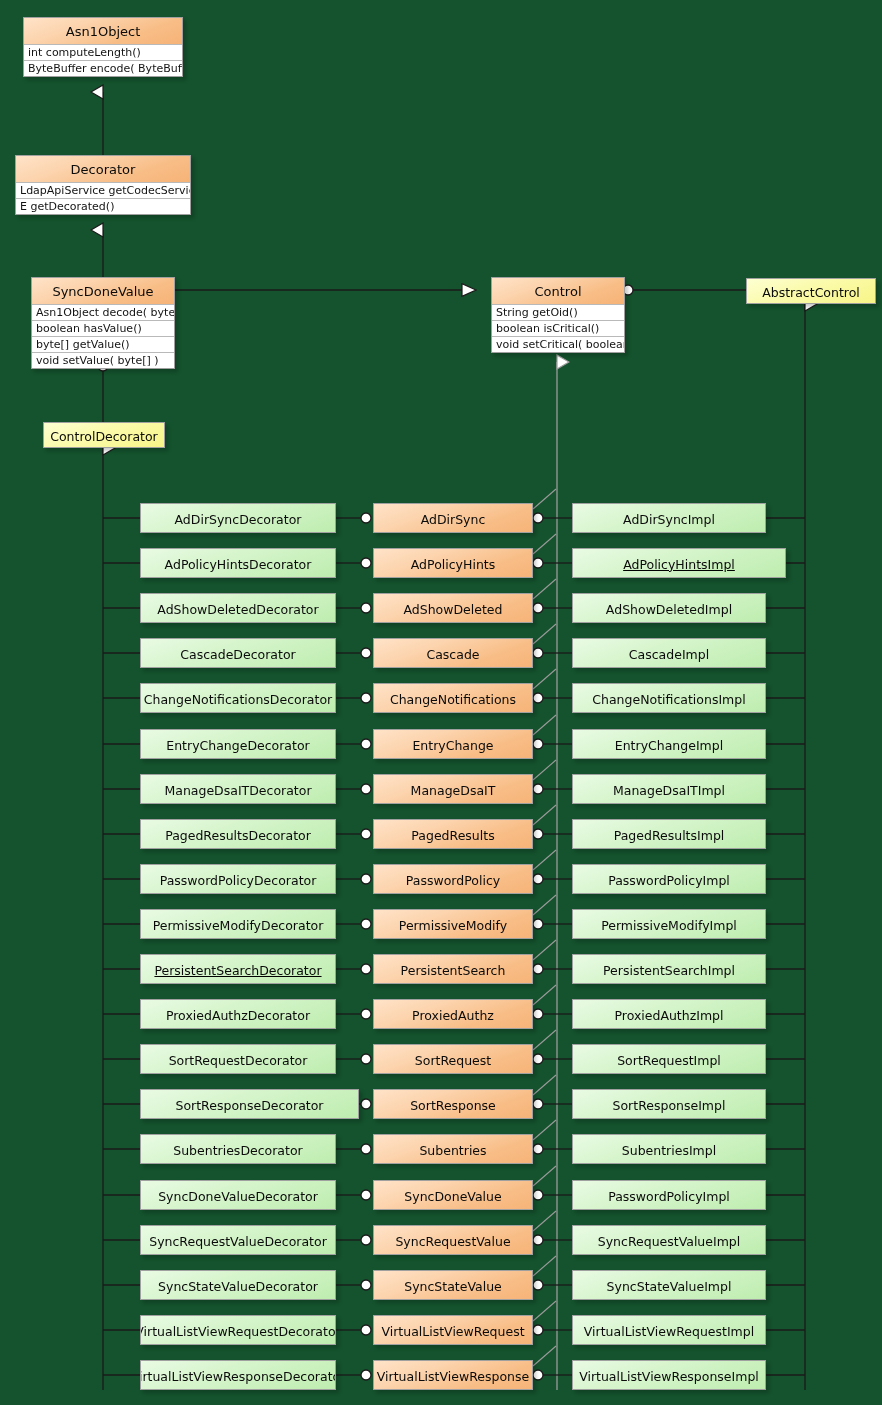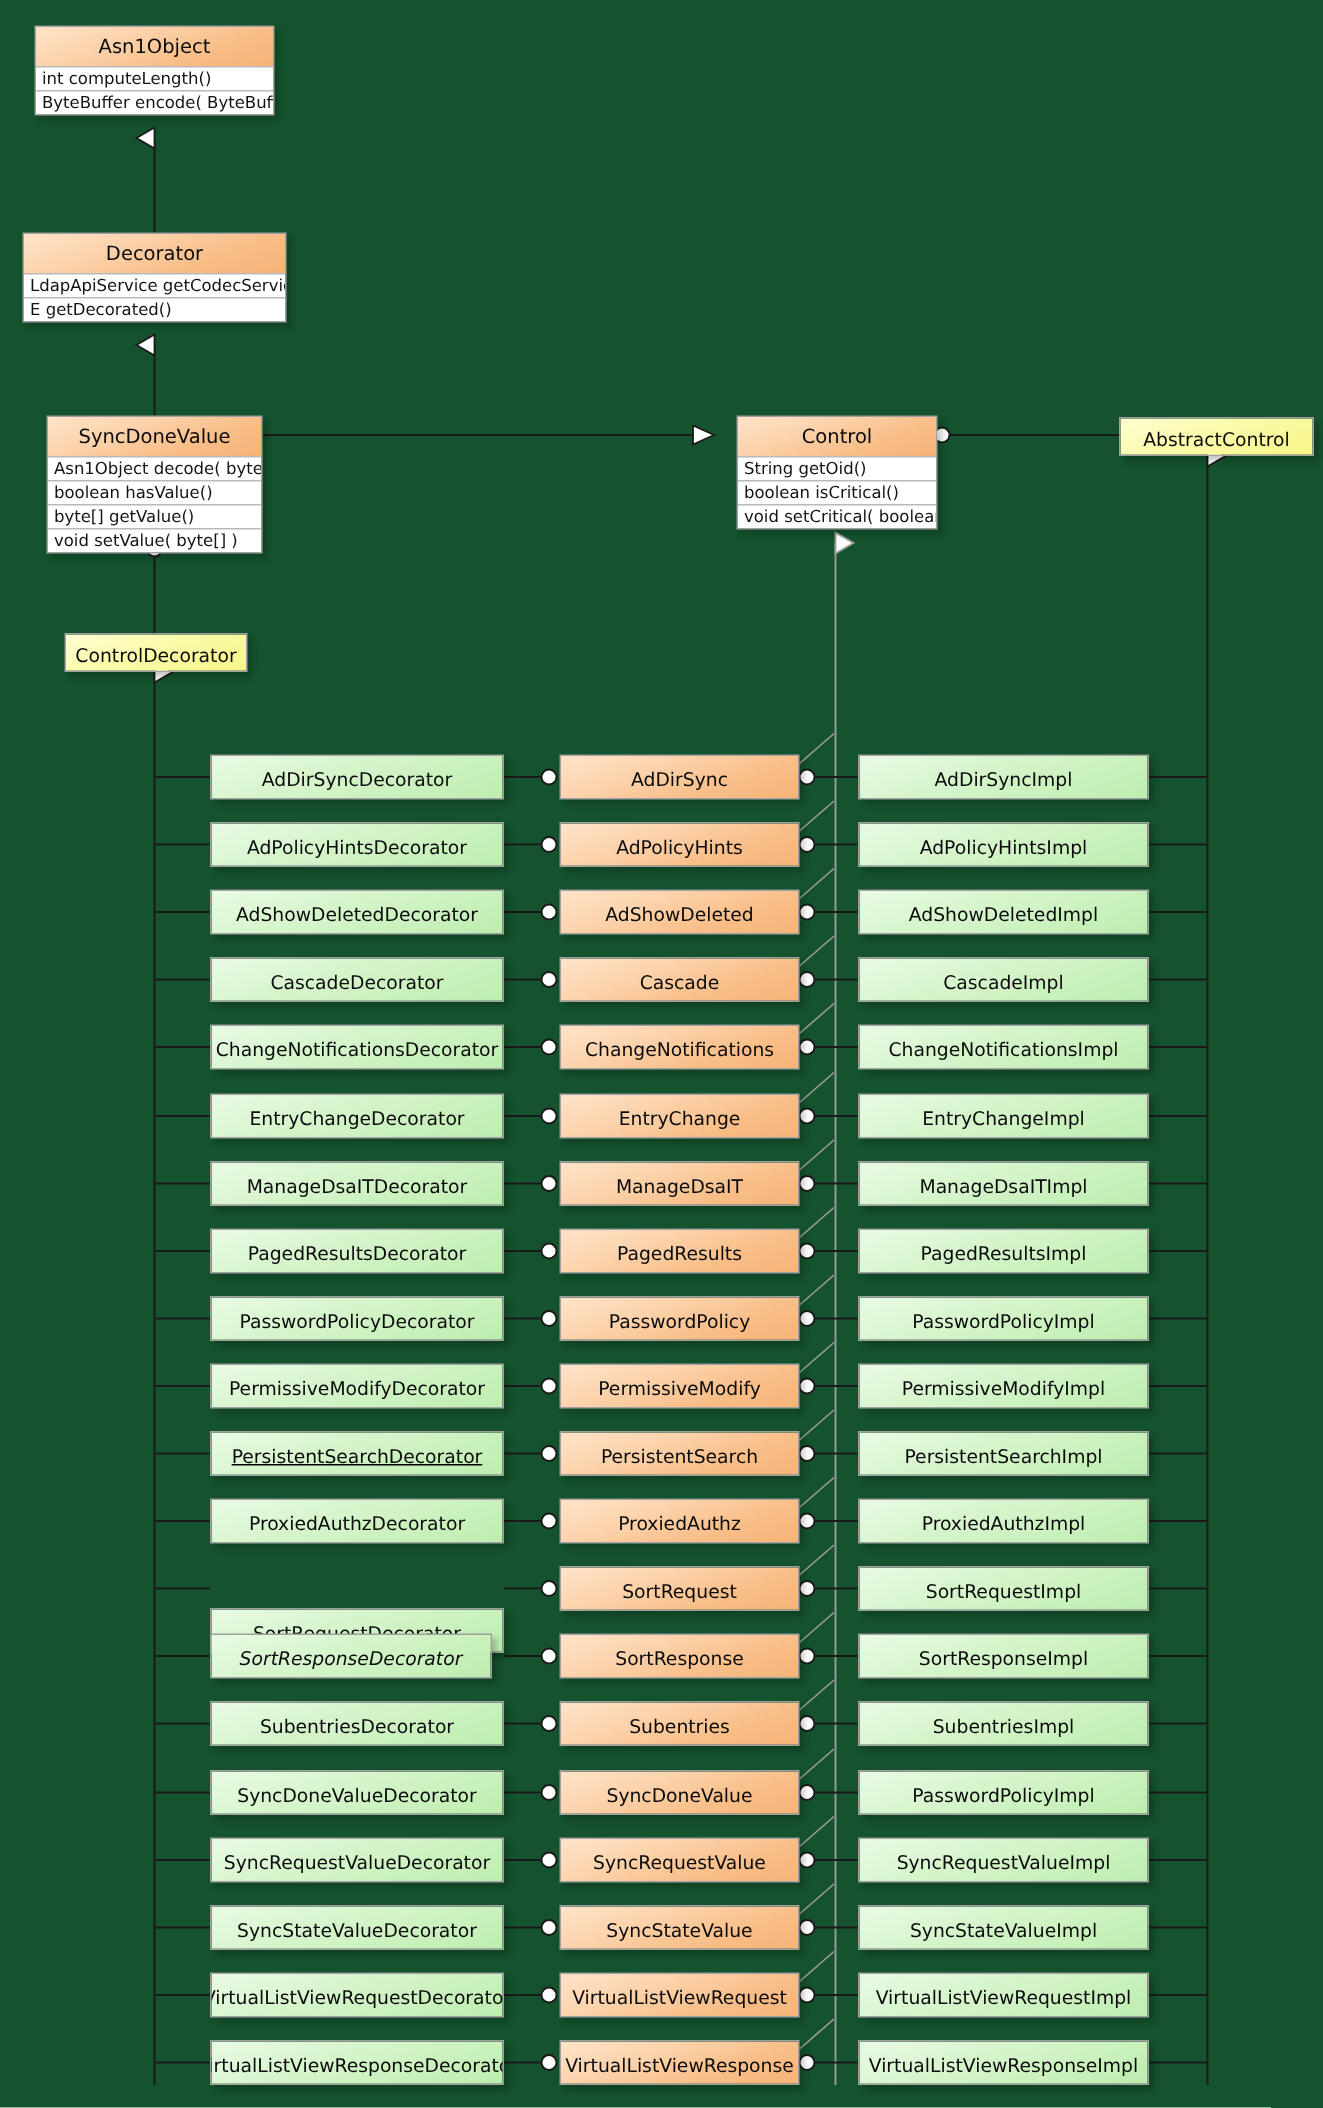--- a/index.html
+++ b/index.html
@@ -324,21 +324,21 @@
       </div>
       <div class="node rowbox green" style="left: 572px; top: 503px; width: 194px;">
         <div class="title">AdDirSyncImpl</div>
       </div>
       <div class="node rowbox green" style="left: 140px; top: 548px; width: 196px;">
         <div class="title">AdPolicyHintsDecorator</div>
       </div>
       <div class="node rowbox orange" style="left: 373px; top: 548px; width: 160px;">
         <div class="title">AdPolicyHints</div>
       </div>
-      <div class="node rowbox green" style="left: 572px; top: 548px; width: 194px;">
+      <div class="node rowbox green" style="left: 572px; top: 548px; width: 214px; text-decoration: underline;">
         <div class="title">AdPolicyHintsImpl</div>
       </div>
       <div class="node rowbox green" style="left: 140px; top: 593px; width: 196px;">
         <div class="title">AdShowDeletedDecorator</div>
       </div>
       <div class="node rowbox orange" style="left: 373px; top: 593px; width: 160px;">
         <div class="title">AdShowDeleted</div>
       </div>
       <div class="node rowbox green" style="left: 572px; top: 593px; width: 194px;">
         <div class="title">AdShowDeletedImpl</div>
@@ -417,30 +417,30 @@
       </div>
       <div class="node rowbox green" style="left: 140px; top: 999px; width: 196px;">
         <div class="title">ProxiedAuthzDecorator</div>
       </div>
       <div class="node rowbox orange" style="left: 373px; top: 999px; width: 160px;">
         <div class="title">ProxiedAuthz</div>
       </div>
       <div class="node rowbox green" style="left: 572px; top: 999px; width: 194px;">
         <div class="title">ProxiedAuthzImpl</div>
       </div>
-      <div class="node rowbox green" style="left: 140px; top: 1044px; width: 196px; margin-top: 28px;">
+      <div class="node rowbox green" style="left: 140px; top: 1044px; width: 196px;">
         <div class="title">SortRequestDecorator</div>
       </div>
       <div class="node rowbox orange" style="left: 373px; top: 1044px; width: 160px;">
         <div class="title">SortRequest</div>
       </div>
       <div class="node rowbox green" style="left: 572px; top: 1044px; width: 194px;">
         <div class="title">SortRequestImpl</div>
       </div>
-      <div class="node rowbox green" style="left: 140px; top: 1089px; width: 188px; font-style: italic;">
+      <div class="node rowbox green" style="left: 140px; top: 1089px; width: 219px;">
         <div class="title">SortResponseDecorator</div>
       </div>
       <div class="node rowbox orange" style="left: 373px; top: 1089px; width: 160px;">
         <div class="title">SortResponse</div>
       </div>
       <div class="node rowbox green" style="left: 572px; top: 1089px; width: 194px;">
         <div class="title">SortResponseImpl</div>
       </div>
       <div class="node rowbox green" style="left: 140px; top: 1134px; width: 196px;">
         <div class="title">SubentriesDecorator</div>

